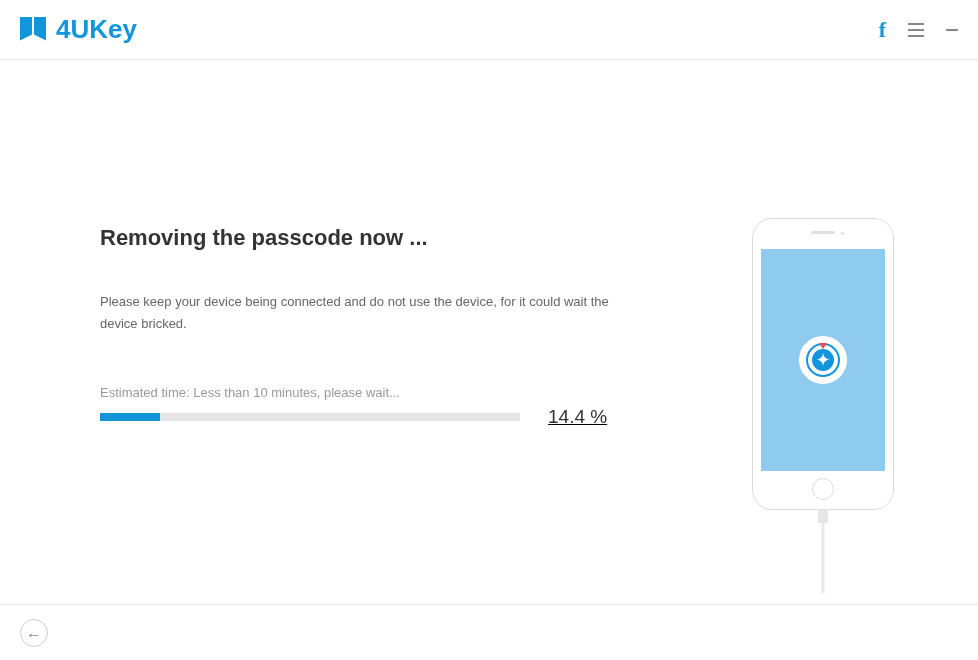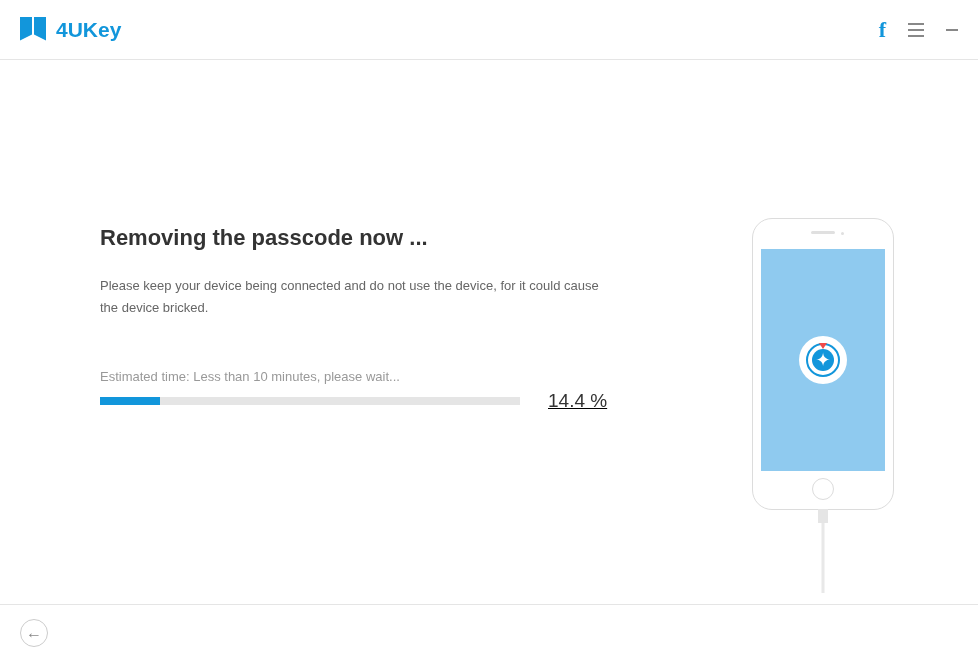--- a/index.html
+++ b/index.html
@@ -39,21 +39,21 @@
       height: 24px;
       background: #1296db;
     }
     .logo-left {
       clip-path: polygon(0 0, 100% 0, 100% 75%, 0 100%);
     }
     .logo-right {
       clip-path: polygon(0 0, 100% 0, 100% 100%, 0 75%);
     }
     .app-name {
-      font-size: 21px;
+      font-size: 26px;
       font-weight: bold;
       color: #1296db;
     }
     .header-right {
       display: flex;
       align-items: center;
       gap: 22px;
     }
     .facebook-icon {
       font-size: 22px;
@@ -85,21 +85,21 @@
       display: flex;
       height: 540px;
     }
     .left-panel {
       flex: 1;
       padding: 165px 0 0 100px;
     }
     .title {
       font-size: 22px;
       color: #333333;
-      margin-bottom: 24px;
+      margin-bottom: 40px;
     }
     .instruction {
       font-size: 13px;
       color: #666666;
       line-height: 1.7;
       max-width: 510px;
       margin-bottom: 50px;
     }
     .estimated-time {
       font-size: 13px;
@@ -291,21 +291,21 @@
       <div class="menu-line"></div>
       <div class="menu-line"></div>
     </div>
     <div class="minimize-icon"></div>
   </div>
 </div>
 
 <div class="main-content">
   <div class="left-panel">
     <h1 class="title">Removing the passcode now ...</h1>
-    <p class="instruction">Please keep your device being connected and do not use the device, for it could cause the device bricked.</p>
+    <p class="instruction">Please keep your device being connected and do not use the device, for it could wait the device bricked.</p>
     <div class="estimated-time">Estimated time: Less than 10 minutes, please wait...</div>
     <div class="progress-row">
       <div class="progress-bar-bg">
         <div class="progress-bar-fill" style="width:14.4%"></div>
       </div>
       <div class="progress-percent">14.4 %</div>
     </div>
   </div>
 
   <div class="right-panel">

